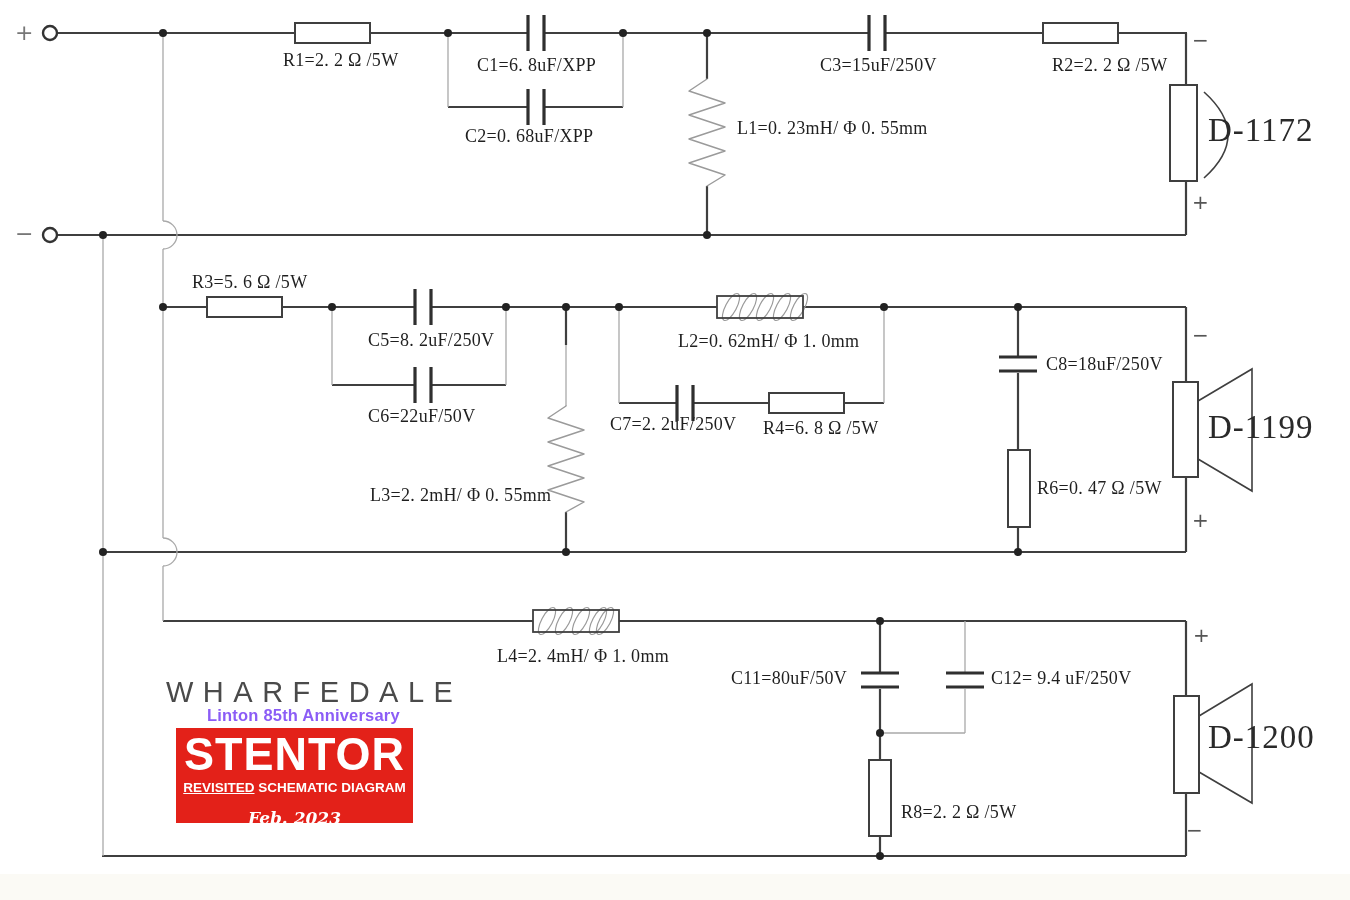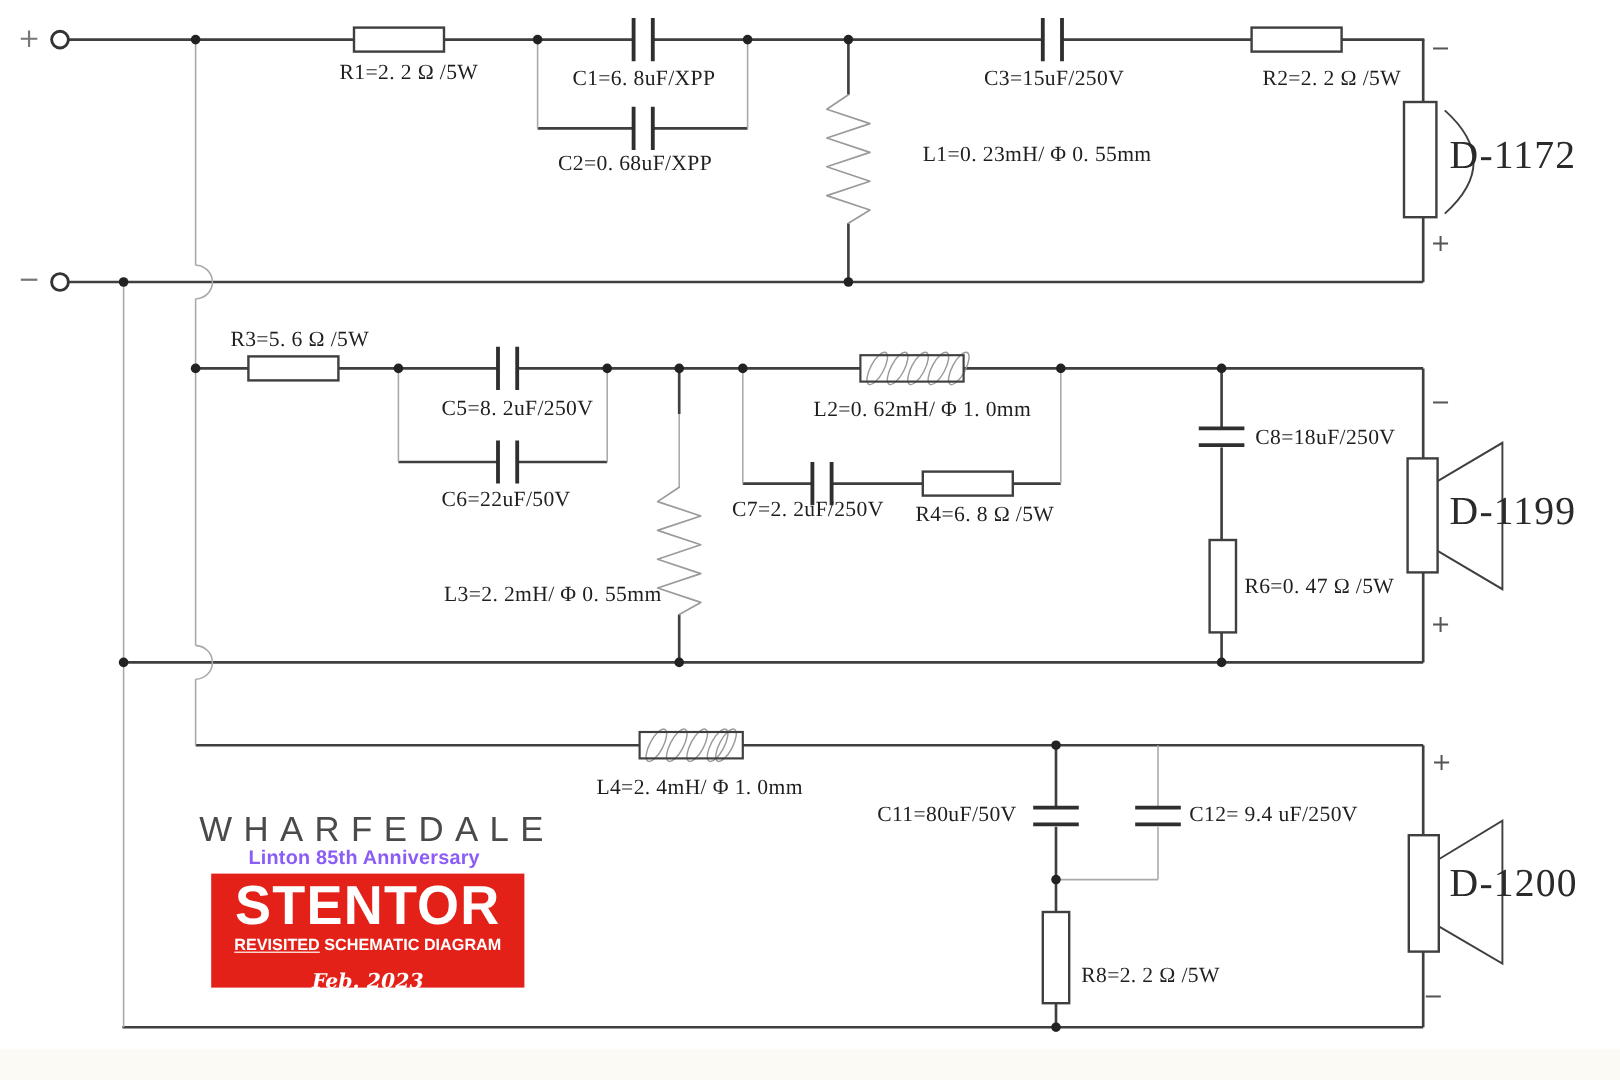--- a/index.html
+++ b/index.html
@@ -7,21 +7,21 @@
          font-family:"Liberation Serif","DejaVu Serif",serif;color:#1f1f1f;}
   svg{position:absolute;left:0;top:0;}
   .lbl{position:absolute;white-space:nowrap;font-size:18px;letter-spacing:.3px;color:#1f1f1f;}
   .spk-lbl{position:absolute;white-space:nowrap;font-size:33px;color:#2a2a2a;letter-spacing:1px;}
   .pol{position:absolute;font-size:20px;color:#555;font-family:"DejaVu Sans",sans-serif;}
   .term-pol{position:absolute;font-size:22px;color:#777;font-family:"DejaVu Sans",sans-serif;}
   .brand{position:absolute;left:166px;top:676px;font-family:"Liberation Sans",sans-serif;
          font-size:29px;font-weight:400;letter-spacing:9.5px;color:#4a4a4a;}
   .series{position:absolute;left:207px;top:706px;font-family:"Liberation Sans",sans-serif;
           font-size:16.5px;font-weight:700;color:#8b5cf6;letter-spacing:.2px;}
-  .badge{position:absolute;left:176px;top:728px;width:261px;height:95px;background:#e32119;
+  .badge{position:absolute;left:176px;top:728px;width:237px;height:95px;background:#e32119;
          display:flex;flex-direction:column;align-items:center;justify-content:flex-start;}
   .badge-title{font-family:"Liberation Sans",sans-serif;font-weight:700;font-size:45px;
                line-height:50px;color:#ffffff;letter-spacing:1px;margin-top:2px;transform:scaleY(1.02);}
   .badge-sub{font-family:"Liberation Sans",sans-serif;font-weight:700;font-size:13.5px;
              color:#ffffff;line-height:15px;}
   .badge-sub .u{text-decoration:underline;}
   .badge-date{font-family:"DejaVu Serif",serif;font-style:italic;font-weight:700;
               font-size:17px;color:#ffffff;line-height:20px;margin-top:13px;}
   .bottom-strip{position:absolute;left:0;top:874px;width:1350px;height:26px;background:#fbfaf5;}
 </style>
@@ -151,21 +151,21 @@
   </svg>
 
   <div class="term-pol" style="left:15px;top:20px;">+</div>
   <div class="term-pol" style="left:15px;top:221px;">−</div>
 
   <div class="lbl" style="left:283px;top:50px;">R1=2. 2 Ω /5W</div>
   <div class="lbl" style="left:477px;top:55px;">C1=6. 8uF/XPP</div>
   <div class="lbl" style="left:465px;top:126px;">C2=0. 68uF/XPP</div>
   <div class="lbl" style="left:820px;top:55px;">C3=15uF/250V</div>
   <div class="lbl" style="left:1028px;top:55px;margin-left:24px;">R2=2. 2 Ω /5W</div>
-  <div class="lbl" style="left:737px;top:118px;margin-left:32px;">L1=0. 23mH/ Φ 0. 55mm</div>
+  <div class="lbl" style="left:737px;top:118px;">L1=0. 23mH/ Φ 0. 55mm</div>
 
   <div class="lbl" style="left:192px;top:272px;">R3=5. 6 Ω /5W</div>
   <div class="lbl" style="left:368px;top:330px;">C5=8. 2uF/250V</div>
   <div class="lbl" style="left:368px;top:406px;">C6=22uF/50V</div>
   <div class="lbl" style="left:678px;top:331px;">L2=0. 62mH/ Φ 1. 0mm</div>
   <div class="lbl" style="left:610px;top:414px;">C7=2. 2uF/250V</div>
   <div class="lbl" style="left:763px;top:418px;">R4=6. 8 Ω /5W</div>
   <div class="lbl" style="left:1046px;top:354px;">C8=18uF/250V</div>
   <div class="lbl" style="left:1037px;top:478px;">R6=0. 47 Ω /5W</div>
   <div class="lbl" style="left:370px;top:485px;">L3=2. 2mH/ Φ 0. 55mm</div>

